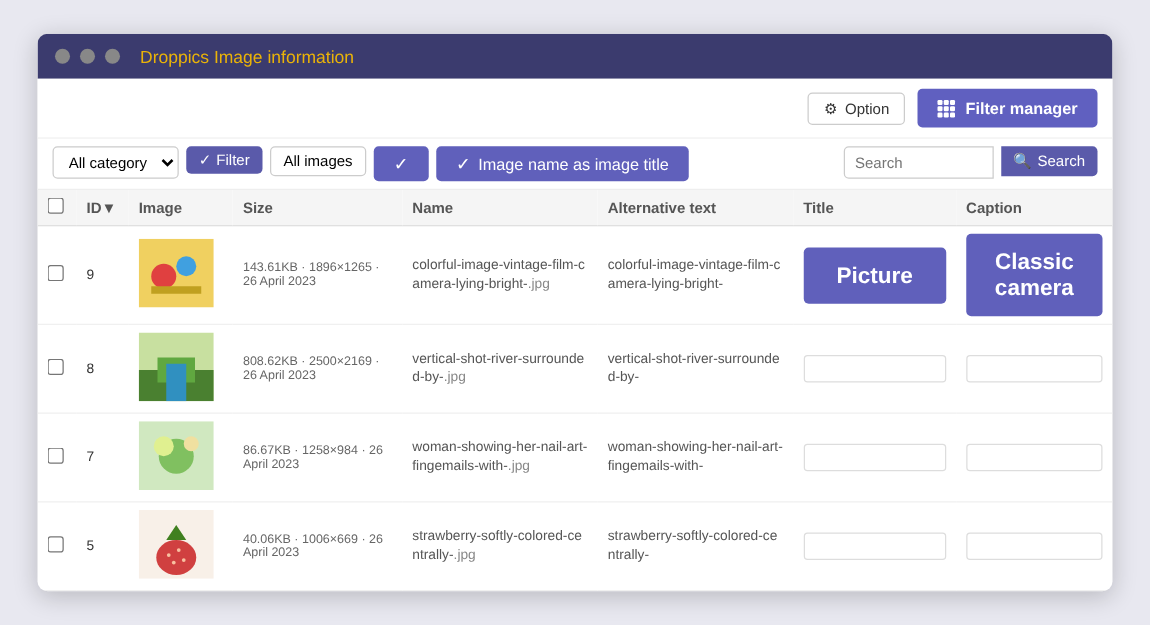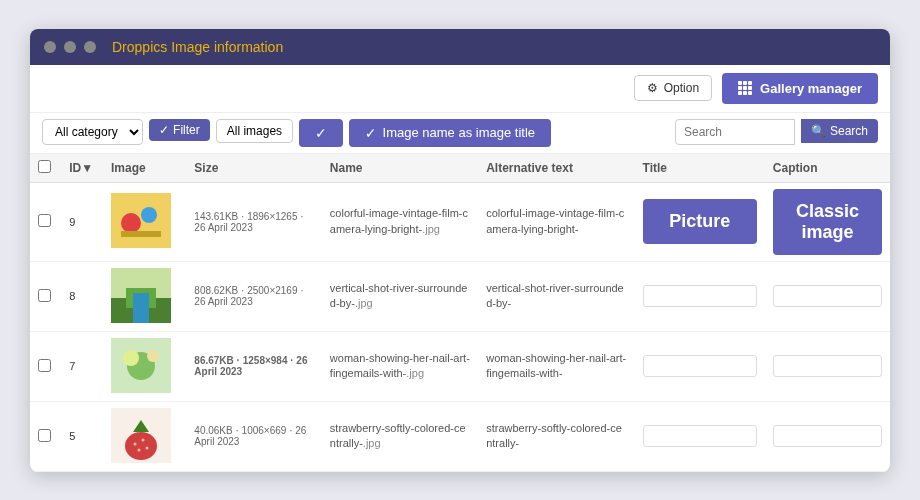--- a/index.html
+++ b/index.html
@@ -249,21 +249,21 @@
         <span></span>
           <span></span>
           <span></span>
         <span></span>
           <span></span>
           <span></span>
         <span></span>
           <span></span>
           <span></span>
       </span>
-      <span>Gallery manager</span>
+      <span>Filter manager</span>
     </button>
   </div>
 
   <div class="filter-bar">
     <select class="category-select">
       <option>All category</option>
     </select>
     <button class="filter-btn">
       <span>✓</span>
       <span>Filter</span>
@@ -310,21 +310,21 @@
                 <circle cx="38" cy="22" r="8" fill="#40a0e0"></circle>
                 <rect x="10" y="38" width="40" height="6" fill="#c0a020"></rect>
               </svg></td>
             <td style="font-size: 10px; color: rgb(102, 102, 102);">143.61KB · 1896×1265 · 26 April 2023</td>
             <td><span class="text-cell">colorful-image-vintage-film-camera-lying-bright-<span class="ext">.jpg</span></span></td>
             <td><span class="text-cell">colorful-image-vintage-film-camera-lying-bright-</span></td>
             <td>
               <div class="title-cell-purple">Picture</div>
             </td>
             <td>
-              <div class="caption-cell-purple">Classic image</div>
+              <div class="caption-cell-purple">Classic camera</div>
             </td>
           </tr>
           <tr>
             <td><input type="checkbox" style=""></td>
             <td>8</td>
             <td><svg width="60" height="55" xmlns="http://www.w3.org/2000/svg">
                 <rect width="60" height="55" fill="#c8e0a0"></rect>
                 <rect x="0" y="30" width="60" height="25" fill="#4a8030"></rect>
                 <rect x="15" y="20" width="30" height="20" fill="#60a840"></rect>
                 <rect x="22" y="25" width="16" height="30" fill="#3090c0"></rect>
@@ -341,21 +341,21 @@
           </tr>
           <tr>
             <td><input type="checkbox" style=""></td>
             <td>7</td>
             <td><svg width="60" height="55" xmlns="http://www.w3.org/2000/svg">
                 <rect width="60" height="55" fill="#d0e8c0"></rect>
                 <circle cx="30" cy="28" r="14" fill="#80c060"></circle>
                 <circle cx="20" cy="20" r="8" fill="#e0f090"></circle>
                 <circle cx="42" cy="18" r="6" fill="#f0e0a0"></circle>
               </svg></td>
-            <td style="font-size: 10px; color: rgb(102, 102, 102); font-weight: bold;">86.67KB · 1258×984 · 26 April 2023</td>
+            <td style="font-size: 10px; color: rgb(102, 102, 102);">86.67KB · 1258×984 · 26 April 2023</td>
             <td><span class="text-cell">woman-showing-her-nail-art-fingemails-with-<span class="ext">.jpg</span></span></td>
             <td><span class="text-cell">woman-showing-her-nail-art-fingemails-with-</span></td>
             <td>
               <div class="input-cell"><input type="text" value="" style=""></div>
             </td>
             <td>
               <div class="input-cell"><input type="text" value="" style=""></div>
             </td>
           </tr>
           <tr>

